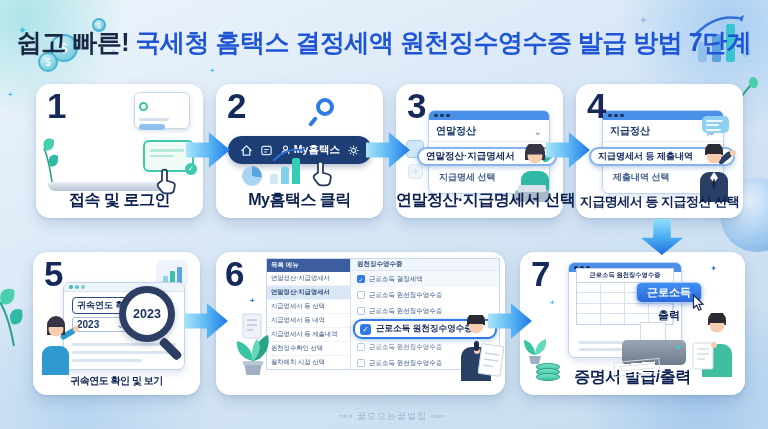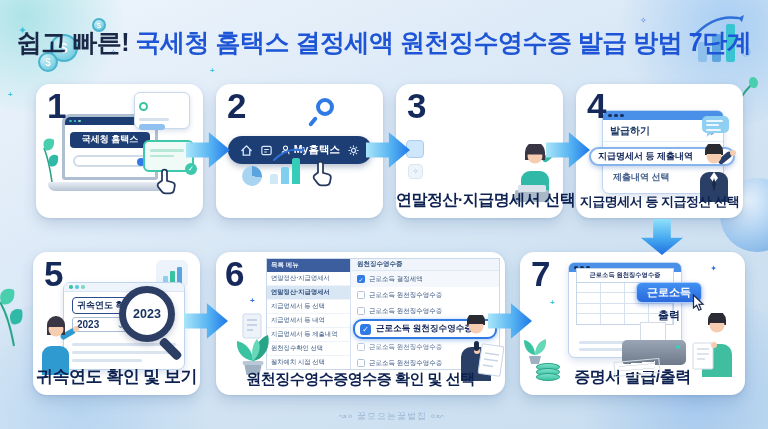--- a/index.html
+++ b/index.html
@@ -178,48 +178,37 @@
 
   <h1 class="title"><span class="accent">쉽고 빠른!</span><span class="main"> 국세청 홈택스 결정세액 원천징수영수증 발급 방법 7단계</span></h1>
 
   <div class="card" style="left:36px;top:84px;width:167px;height:134px">
     <div class="num">1</div>
     <svg style="position:absolute;left:2px;top:52px" width="24px" height="48" viewBox="0 0 24 48">
       <path d="M14 46 C12 32 10 22 6 12" stroke="#2aa486" stroke-width="1.6" fill="none"></path>
       <path d="M7 14 C2 4 10 0 16 4 C17 12 12 16 7 14 Z" fill="#49cfae"></path>
       <path d="M12 30 C8 22 14 16 20 20 C21 28 17 32 12 30 Z" fill="#2fb9a6"></path>
     </svg>
-    <div class="lapscreen">
-      <div class="lapbar">
-          <span class="dot teal"></span>
-          <span class="dot aqua"></span>
-          <span class="dot mint"></span>
-        </div>
-      <div class="sitepill">국세청 홈택스</div>
-      <div class="searchbar">
-          <span class="go"></span>
-          <span class="cur"></span>
-        </div>
-    </div>
     <div class="lapbase"></div>
     <div class="popup">
       <span class="pav"></span>
       <div class="pl" style="width:30px"></div>
       <div class="pbtn"></div>
     </div>
     <div class="gcard">
       <div class="gl" style="width:34px"></div>
       <div class="gl" style="width:24px"></div>
       <div class="badge">
           <span>✓</span>
         </div>
     </div>
     <svg class="handsvg" style="left:116px;top:82px" width="30" height="32" viewBox="0 0 24 24">
       <path d="M10 2 c1.2 0 2 .9 2 2 v7 l4.2 1.2 c1.5 .4 2.3 1.6 2 3.1 l-.6 3.2 c-.3 1.5 -1.6 2.5 -3.1 2.5 h-4 c-1 0 -2 -.5 -2.6 -1.3 L5 16 c-.8 -1 -.6 -2.4 .4 -3.2 l2.6 -2 V4 c0 -1.1 .9 -2 2 -2 z" fill="#fff" stroke="#24385e" stroke-width="1.4"></path>
     </svg>
+    <div class="cap">접속 및 로그인</div>
   </div>
 
   <div class="card" style="left:216px;top:84px;width:167px;height:134px">
     <div class="num">2</div>
     <div class="mag" style="left:100px;top:14px"></div>
     <div class="maghandle" style="left:95px;top:32px;width:4px;height:11px;transform:rotate(40deg)"></div>
     <div class="navpill">
       <svg width="13" height="13" viewBox="0 0 14 14">
           <path d="M2 7 L7 2 L12 7 M3.5 6.5 V12 h7 V6.5" stroke="#d9e7fa" stroke-width="1.4" fill="none" stroke-linecap="round"></path>
         </svg>
@@ -245,28 +234,45 @@
       <path d="M28 6 l5 -3 l-1.5 6 z" fill="#2f6fd8"></path>
     </svg>
     <div class="bars">
         <div class="b1"></div>
         <div class="b2"></div>
         <div class="b3"></div>
       </div>
     <svg class="handsvg" style="left:92px;top:74px" width="30" height="32" viewBox="0 0 24 24">
       <path d="M10 2 c1.2 0 2 .9 2 2 v7 l4.2 1.2 c1.5 .4 2.3 1.6 2 3.1 l-.6 3.2 c-.3 1.5 -1.6 2.5 -3.1 2.5 h-4 c-1 0 -2 -.5 -2.6 -1.3 L5 16 c-.8 -1 -.6 -2.4 .4 -3.2 l2.6 -2 V4 c0 -1.1 .9 -2 2 -2 z" fill="#fff" stroke="#24385e" stroke-width="1.4"></path>
     </svg>
+    <div class="cap">My홈택스 클릭</div>
   </div>
 
   <div class="card" style="left:396px;top:84px;width:167px;height:134px">
     <div class="num">3</div>
     <div class="sideicon" style="left:10px;top:56px;width:18px;height:18px;background:#cfe7fb;border:1px solid #a9cdf0"></div>
     <div class="sideicon" style="left:12px;top:80px;width:15px;height:15px;background:#eef4fb;border:1px solid #dbe6f2;display:flex;align-items:center;justify-content:center;color:#b3c4d8;font-size:8px">
         <span>✧</span>
       </div>
+    <div class="win" style="left:32px;top:26px;width:122px;height:84px">
+      <div class="winbar blue">
+          <span class="dot navy"></span>
+          <span class="dot navy"></span>
+          <span class="dot navy"></span>
+        </div>
+      <div class="mrow">
+          <span>연말정산</span>
+          <span class="chev">⌄</span>
+        </div>
+      <div class="pillrow" style="left:-12px;top:36px;width:140px">
+          <span>연말정산·지급명세서</span>
+          <span class="chev">›</span>
+        </div>
+      <div class="subrow">지급명세 선택</div>
+    </div>
     <svg class="person" style="right:2px;bottom:16px" width="52" height="58" viewBox="0 0 52 58">
       <rect x="34" y="14" width="16" height="6" rx="3" fill="#2fb9a6" transform="rotate(-38 34 17)"></rect>
       <circle cx="47" cy="8" r="3" fill="#f6cdb0"></circle>
       <path d="M16 8 a10 10 0 0 1 20 0 l0 8 -4 0 0 -6 a6 6 0 0 0 -12 0 l0 6 -4 0 z" fill="#3a3544"></path>
       <circle cx="26" cy="12" r="7.5" fill="#f6cdb0"></circle>
       <path d="M18.5 9 a7.5 7.5 0 0 1 15 0 l0 1.5 -15 0 z" fill="#3a3544"></path>
       <path d="M12 58 v-22 a9 9 0 0 1 9 -9 h10 a9 9 0 0 1 9 9 v22 z" fill="#2fb9a6"></path>
       <rect x="6" y="46" width="34" height="12" rx="2" fill="#aab8c8"></rect>
       <rect x="9" y="41" width="28" height="7" rx="1.5" fill="#d9e1ea"></rect>
     </svg>
@@ -275,21 +281,21 @@
 
   <div class="card" style="left:576px;top:84px;width:167px;height:134px">
     <div class="num">4</div>
     <div class="win" style="left:26px;top:26px;width:122px;height:84px">
       <div class="winbar blue">
           <span class="dot navy"></span>
           <span class="dot navy"></span>
           <span class="dot navy"></span>
         </div>
       <div class="mrow">
-          <span>발급하기</span>
+          <span>지급정산</span>
           <span class="chev">⌄</span>
         </div>
       <div class="pillrow" style="left:-14px;top:36px;width:146px;font-size:9px">
           <span>지급명세서 등 제출내역</span>
           <span class="chev">›</span>
         </div>
       <div class="subrow">제출내역 선택</div>
     </div>
     <div class="bubble" style="right:14px;top:32px">
       <div class="bl" style="width:17px"></div>
@@ -336,21 +342,21 @@
       </div>
     <div class="bigmaghandle"></div>
     <svg class="person" style="left:2px;bottom:20px" width="46" height="60" viewBox="0 0 46 60">
       <rect x="26" y="20" width="16" height="6" rx="3" fill="#2f9ad0" transform="rotate(-30 26 23)"></rect>
       <circle cx="41" cy="14" r="3" fill="#f6cdb0"></circle>
       <path d="M12 10 a9 9 0 0 1 18 0 l0 10 -4 0 0 -7 a5.5 5.5 0 0 0 -10 0 l0 7 -4 0 z" fill="#3a3544"></path>
       <circle cx="21" cy="14" r="7.5" fill="#f6cdb0"></circle>
       <path d="M13.5 11 a7.5 7.5 0 0 1 15 0 l0 1 -15 0 z" fill="#3a3544"></path>
       <path d="M7 60 v-20 a9 9 0 0 1 9 -9 h9 a9 9 0 0 1 9 9 v20 z" fill="#2f9ad0"></path>
     </svg>
-    <div class="cap" style="font-size:17px">귀속연도 확인 및 보기</div>
+    <div class="cap" style="font-size:10px">귀속연도 확인 및 보기</div>
   </div>
 
   <div class="card" style="left:216px;top:252px;width:289px;height:143px">
     <div class="num" style="left:9px">6</div>
     <span class="sparkle blue small" style="left:34px;top:44px">+</span>
     <svg style="position:absolute;left:24px;top:60px;z-index:1" width="26" height="30" viewBox="0 0 26 30">
       <rect x="3" y="2" width="18" height="24" rx="2" fill="#eef3fa" stroke="#ccd9ea"></rect>
       <path d="M7 8 h10 M7 13 h10 M7 18 h6" stroke="#b9c9dc" stroke-width="1.5"></path>
     </svg>
     <div class="tbl">
@@ -406,21 +412,20 @@
     <svg class="person" style="right:0px;bottom:14px" width="58" height="66" viewBox="0 0 58 66">
       <path d="M20 6 a9 9 0 0 1 18 0 l0 4 -18 0 z" fill="#2b2b33"></path>
       <circle cx="29" cy="11" r="7.5" fill="#f6cdb0"></circle>
       <path d="M21.5 8 a7.5 7.5 0 0 1 15 0 l0 1 -15 0 z" fill="#2b2b33"></path>
       <path d="M14 66 v-24 a10 10 0 0 1 10 -10 h10 a10 10 0 0 1 10 10 v24 z" fill="#2a3f66"></path>
       <rect x="33" y="30" width="22" height="30" rx="2" fill="#ffffff" stroke="#c9d5e4" transform="rotate(8 44 45)"></rect>
       <path d="M38 38 l14 2 M37 44 l14 2 M36 50 l10 1.5" stroke="#c9d5e4" stroke-width="1.5"></path>
       <circle cx="30" cy="36" r="3" fill="#f6cdb0"></circle>
       <rect x="27" y="26" width="5" height="10" rx="2.5" fill="#1b2a47"></rect>
     </svg>
-    <div class="cap" style="font-size:15px;bottom:6px">원천징수영수증영수증 확인 및 선택</div>
   </div>
 
   <div class="card" style="left:520px;top:252px;width:225px;height:143px">
     <div class="num">7</div>
     <span class="sparkle small" style="left:30px;top:46px">+</span>
     <span class="sparkle blue small" style="right:28px;top:12px">✦</span>
     <div class="win" style="left:48px;top:10px;width:114px;height:96px">
       <div class="winbar blue">
           <span class="dot navy"></span>
           <span class="dot navy"></span>

